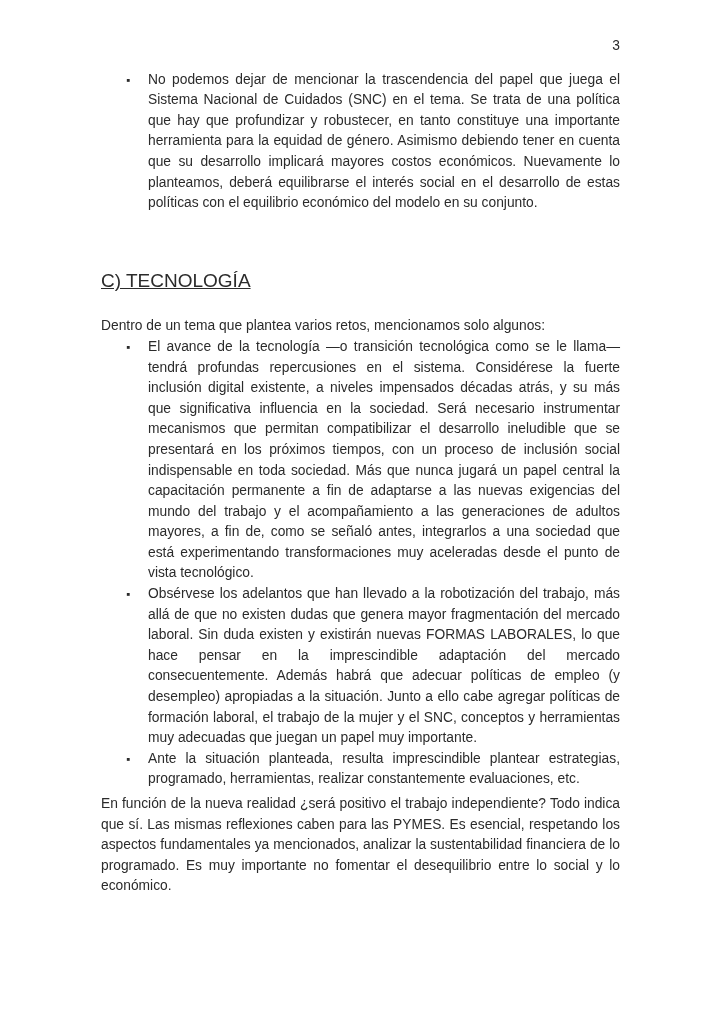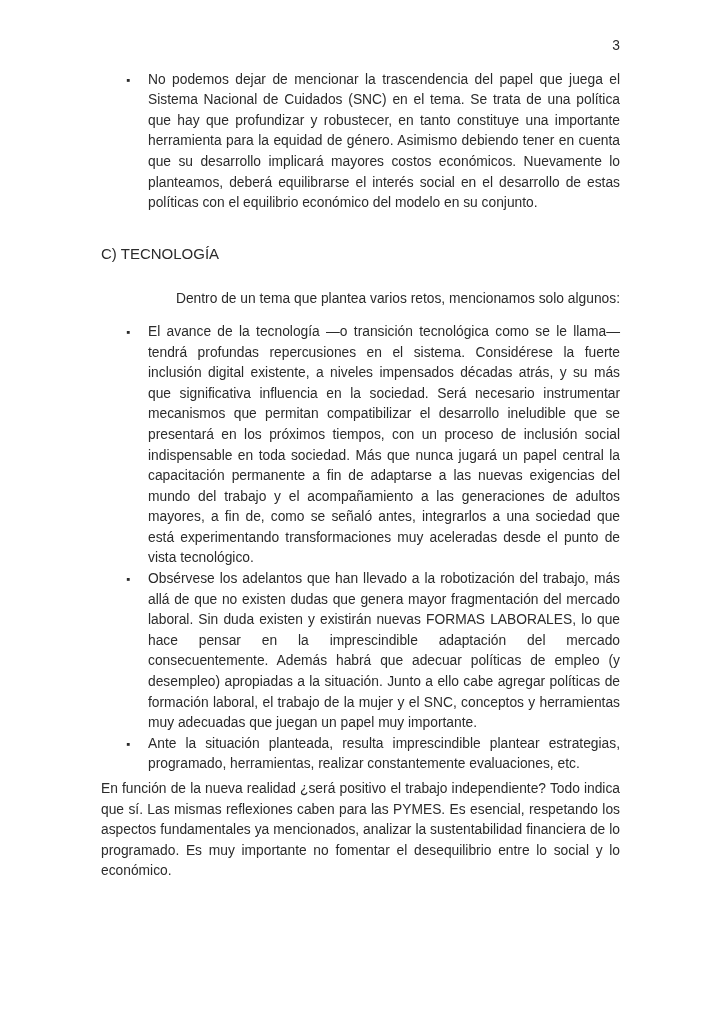--- a/index.html
+++ b/index.html
@@ -39,28 +39,28 @@
     box-sizing: border-box;
     padding-left: 25px;
     font-size: 11.5px;
     line-height: 20.6px;
   }
   .bullet-text {
     flex: 1 1 auto;
     text-align: justify;
   }
   .section-heading {
-    margin: 30px 0 0 0;
-    font-size: 15px;
+    margin: 57px 0 0 0;
+    font-size: 19px;
     font-weight: normal;
     line-height: 20.6px;
+    text-decoration: underline;
   }
   .section-intro {
-    margin: 25px 0 12px 0;
-    text-align: right;
+    margin: 25px 0 0 0;
   }
   .section-list {
     margin-top: 0;
   }
   .closing-paragraph {
     margin: 4px 0 0 0;
     text-align: justify;
   }
 </style>
 </head>

